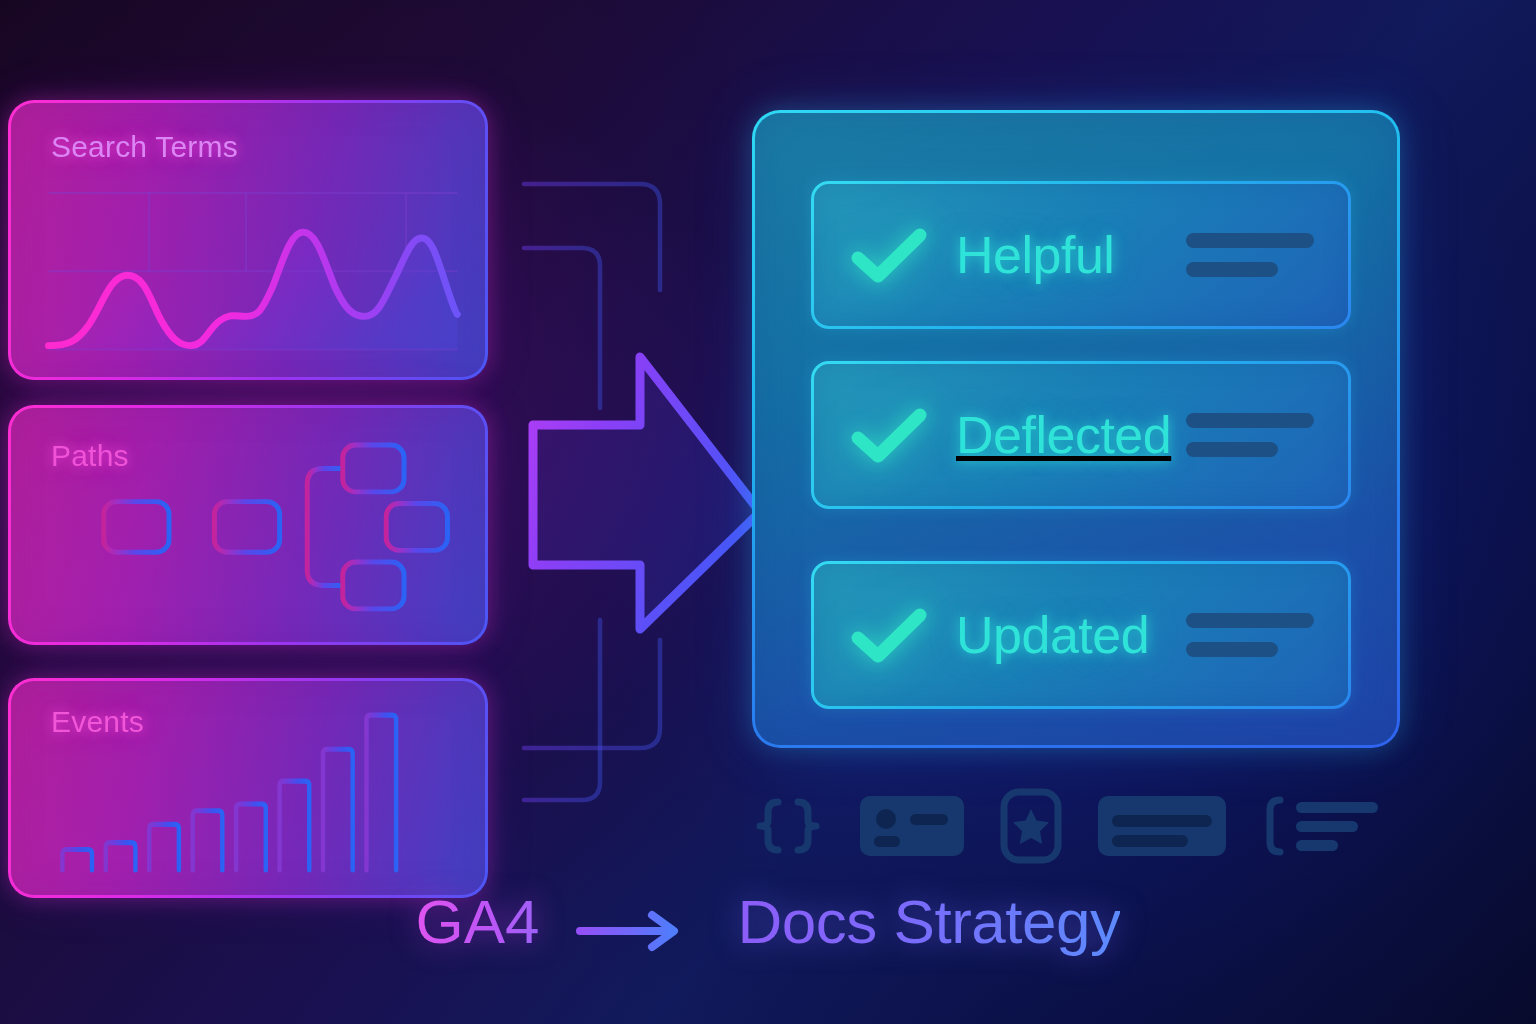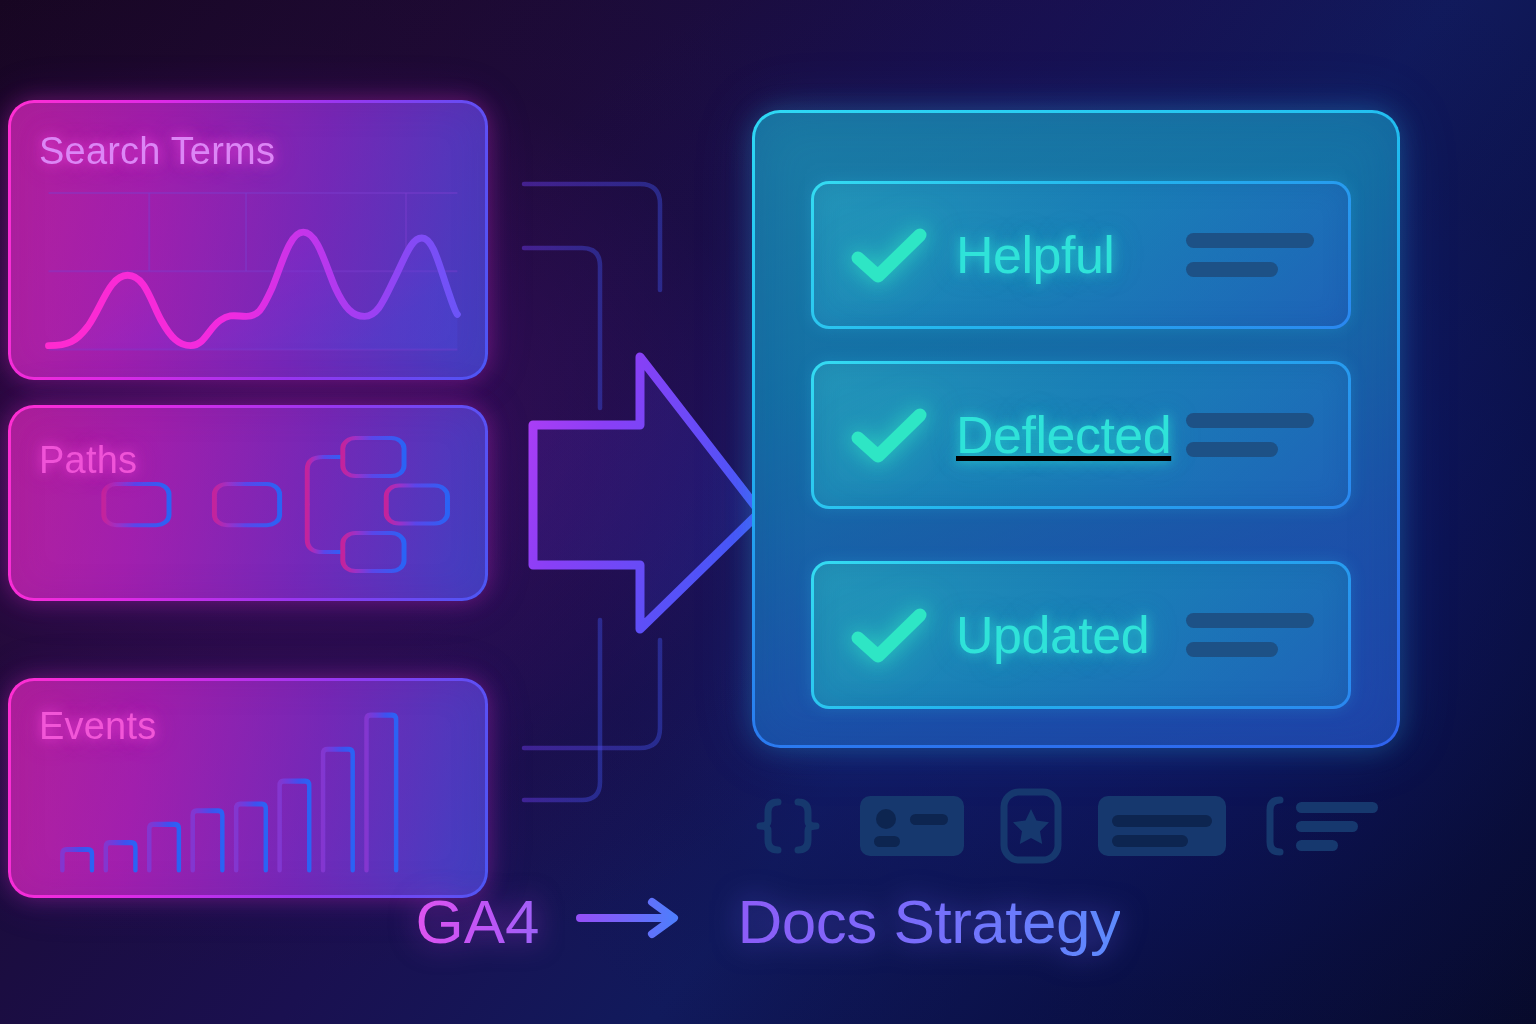--- a/index.html
+++ b/index.html
@@ -31,27 +31,27 @@
     background:
       linear-gradient(135deg, rgba(70,12,80,0.42), rgba(26,16,78,0.30)) padding-box,
       linear-gradient(100deg, #ff2ed1 0%, #e02ae6 28%, #9a36f0 62%, #4b57f5 100%) border-box;
     box-shadow:
       0 0 22px rgba(255,46,209,0.30),
       0 0 48px rgba(120,40,220,0.16),
       inset 0 0 36px rgba(110,20,130,0.16);
     overflow: hidden;
   }
   #card-search { left: 8px;  top: 100px; width: 480px; height: 280px; }
-  #card-paths  { left: 8px;  top: 405px; width: 480px; height: 196px; }
+  #card-paths  { left: 8px;  top: 405px; width: 480px; height: 240px; }
   #card-events { left: 8px;  top: 678px; width: 480px; height: 220px; }
 
   .lcard-title {
     position: absolute;
-    left: 28px;
-    font-size: 38px;
+    left: 40px;
+    font-size: 30px;
     font-weight: 500;
     letter-spacing: 0.2px;
     color: #e07bf8;
     text-shadow: 0 0 12px rgba(245,70,220,0.85), 0 0 28px rgba(225,50,200,0.45);
   }
   #card-search .lcard-title { top: 27px; color: #dc86f6; }
   #card-paths  .lcard-title { top: 31px; color: #f053d8; }
   #card-events .lcard-title { top: 24px; color: #f256d8; }
 
   .card-svg { position: absolute; inset: 0; width: 100%; height: 100%; }
@@ -127,21 +127,21 @@
     gap: 34px;
   }
   .dimicon { flex: 0 0 auto; opacity: 1; }
 
   
   #caption {
     position: absolute;
     left: 0; top: 886px;
     width: 1536px;
     display: flex;
-    align-items: flex-start;
+    align-items: flex-end;
     justify-content: center;
     gap: 34px;
   }
   #caption-ga4 {
     font-size: 62px; font-weight: 500; letter-spacing: 0px;
     background: linear-gradient(96deg, #e054f0 0%, #bb55f6 60%, #9a63f8 100%);
     -webkit-background-clip: text; background-clip: text; color: transparent;
     filter: drop-shadow(0 0 14px rgba(200,60,230,0.55));
   }
   #caption-docs {

